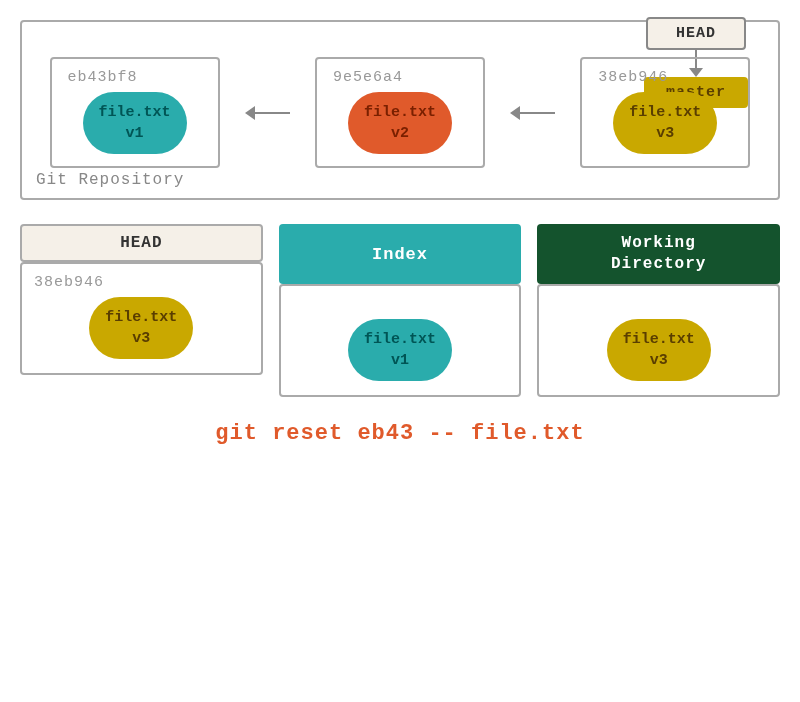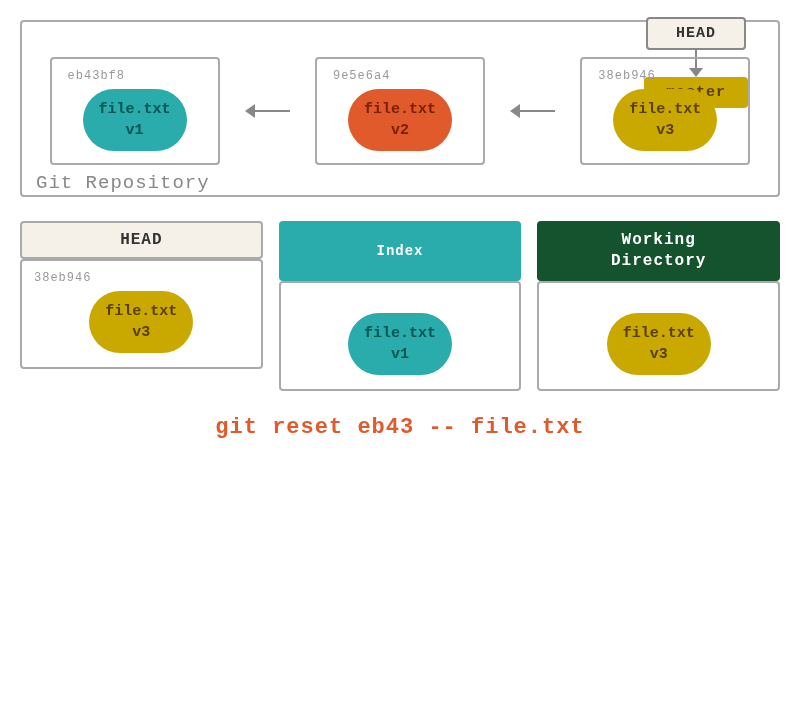--- a/index.html
+++ b/index.html
@@ -26,23 +26,23 @@
     .git-repo-section {
       border: 2px solid #aaa;
       border-radius: 4px;
       position: relative;
       padding: 15px 15px 30px 15px;
       flex: 0 0 auto;
     }
 
     .git-repo-label {
       position: absolute;
-      bottom: 1px;
+      bottom: 9px;
       left: 14px;
-      font-size: 19px;
+      font-size: 16px;
       color: #888;
       letter-spacing: 1px;
     }
 
     
     .head-master-group {
       position: absolute;
       top: -5px;
       right: 30px;
       display: flex;
@@ -102,21 +102,21 @@
       padding: 10px 12px 12px 12px;
       display: flex;
       flex-direction: column;
       align-items: center;
       gap: 6px;
       position: relative;
       width: 170px;
     }
 
     .commit-hash {
-      font-size: 12px;
+      font-size: 15px;
       color: #999;
       letter-spacing: 1px;
       align-self: flex-start;
       margin-left: 4px;
     }
 
     .commit-blob {
       border-radius: 50px;
       padding: 10px 16px;
       font-size: 15px;
@@ -191,21 +191,21 @@
       letter-spacing: 1px;
     }
 
     .state-label-index {
       background: #2aacac;
       border: none;
       border-radius: 4px;
       padding: 10px 1px;
       width: 100%;
       text-align: center;
-      font-size: 14px;
+      font-size: 17px;
       font-weight: bold;
       color: #fff;
       letter-spacing: 1px;
       min-height: 60px;
       display: flex;
       align-items: center;
       justify-content: center;
     }
 
     .state-label-workdir {

